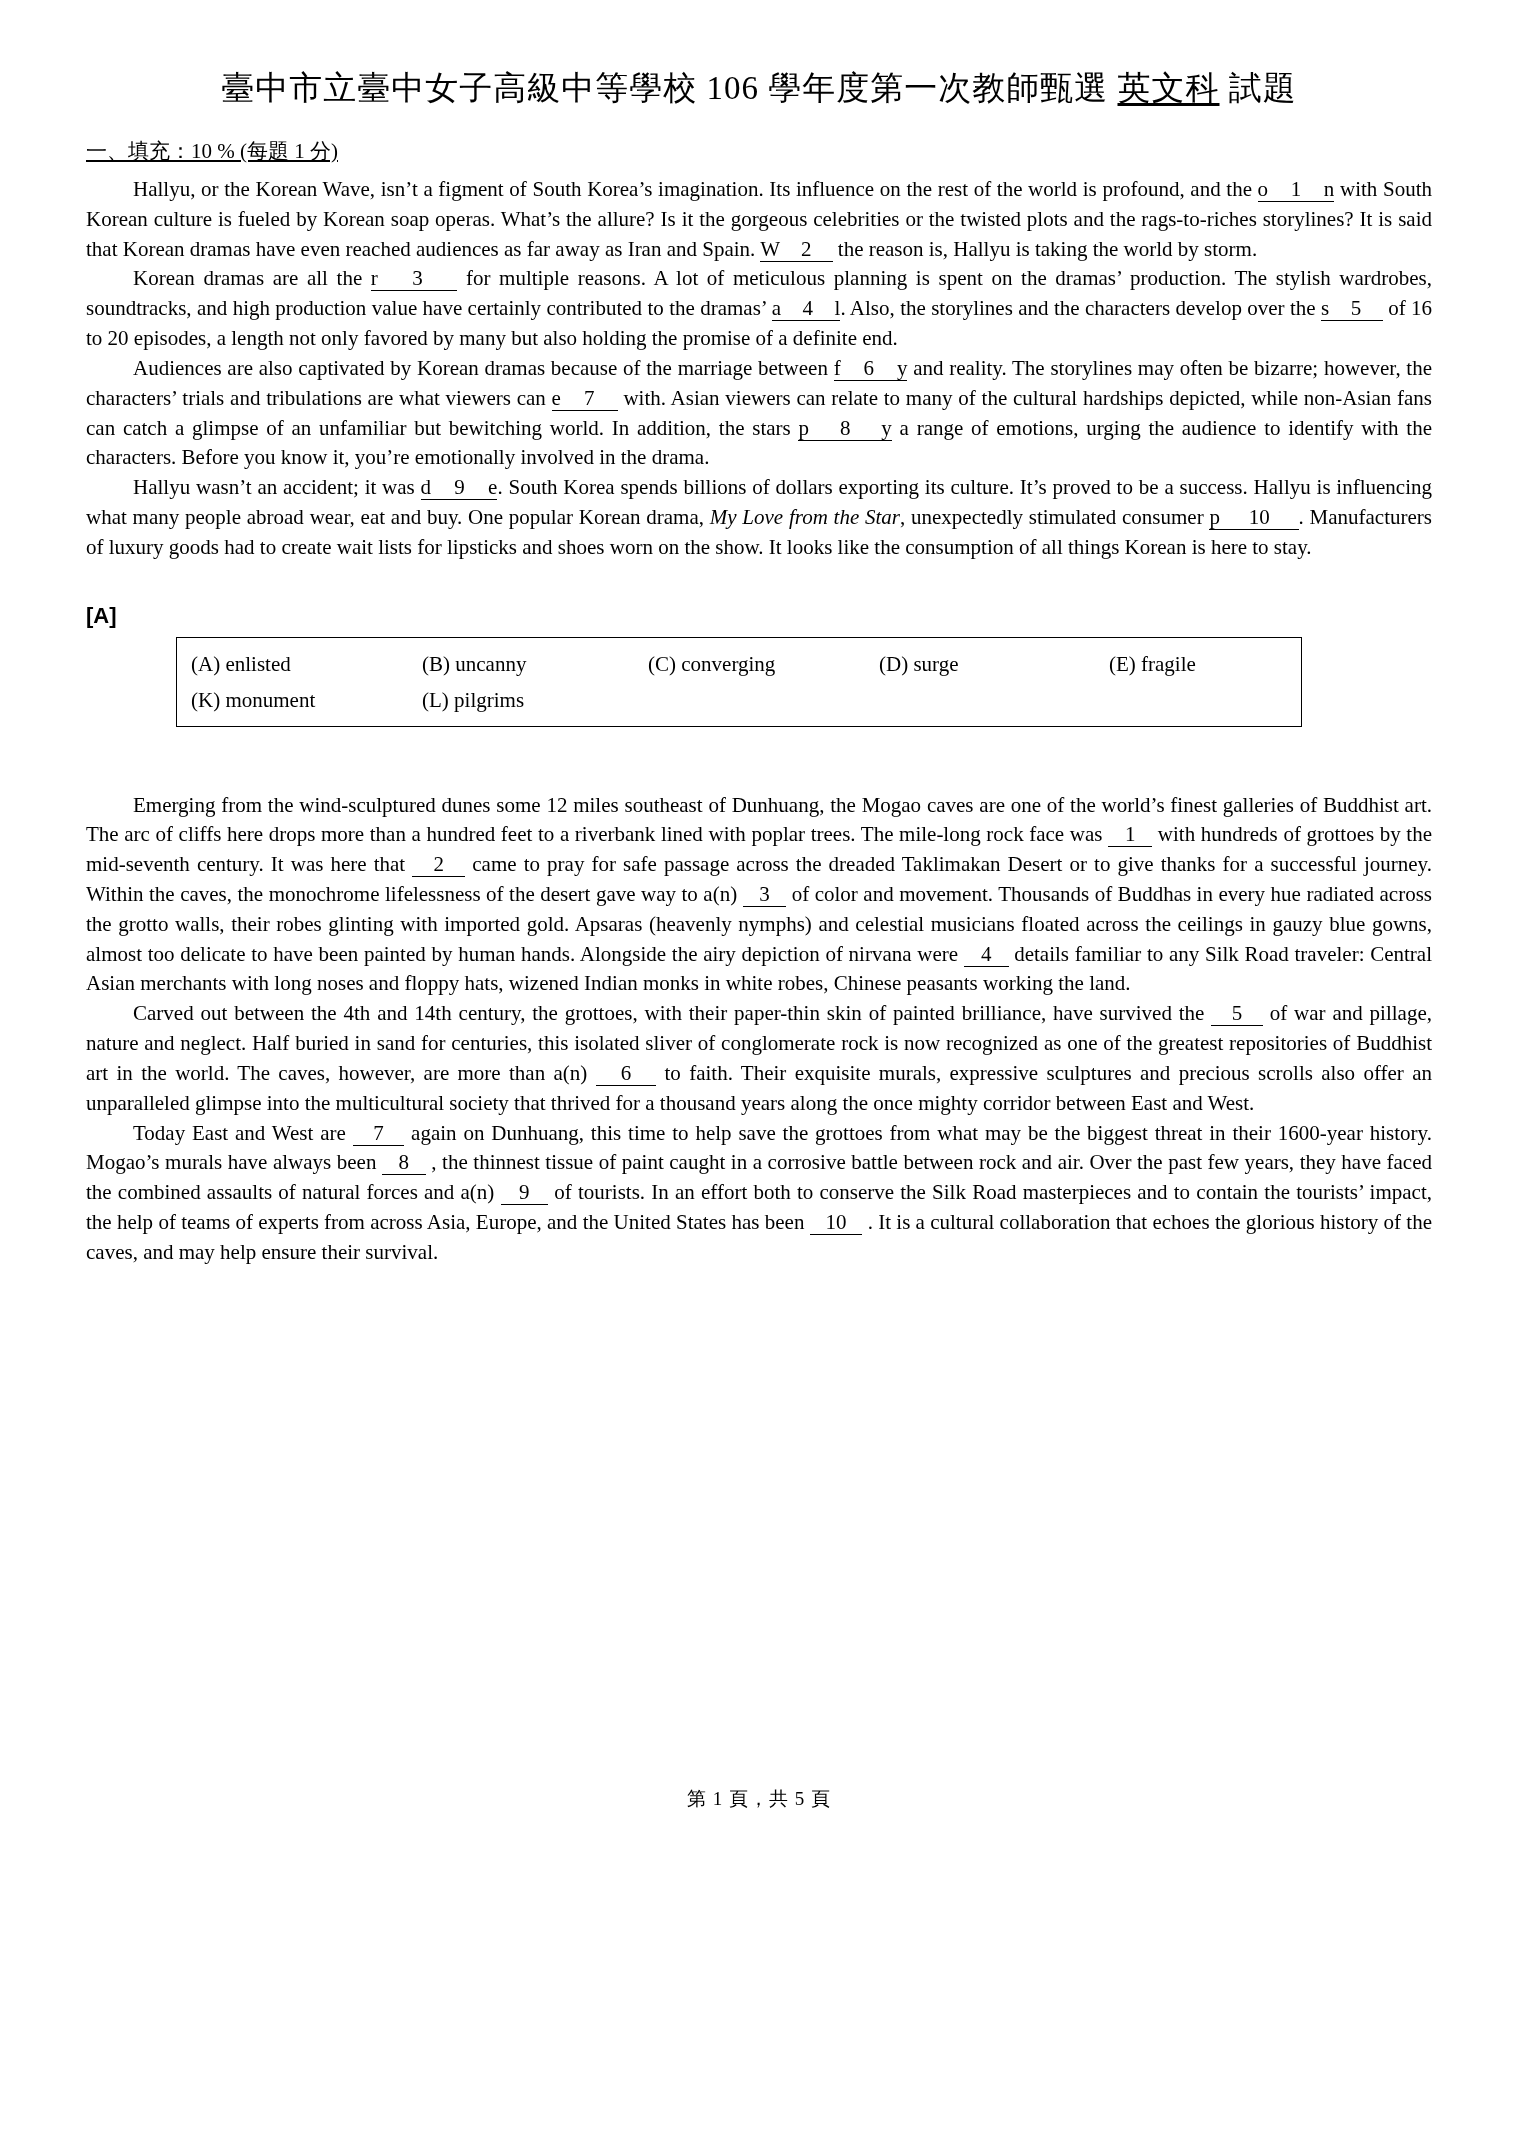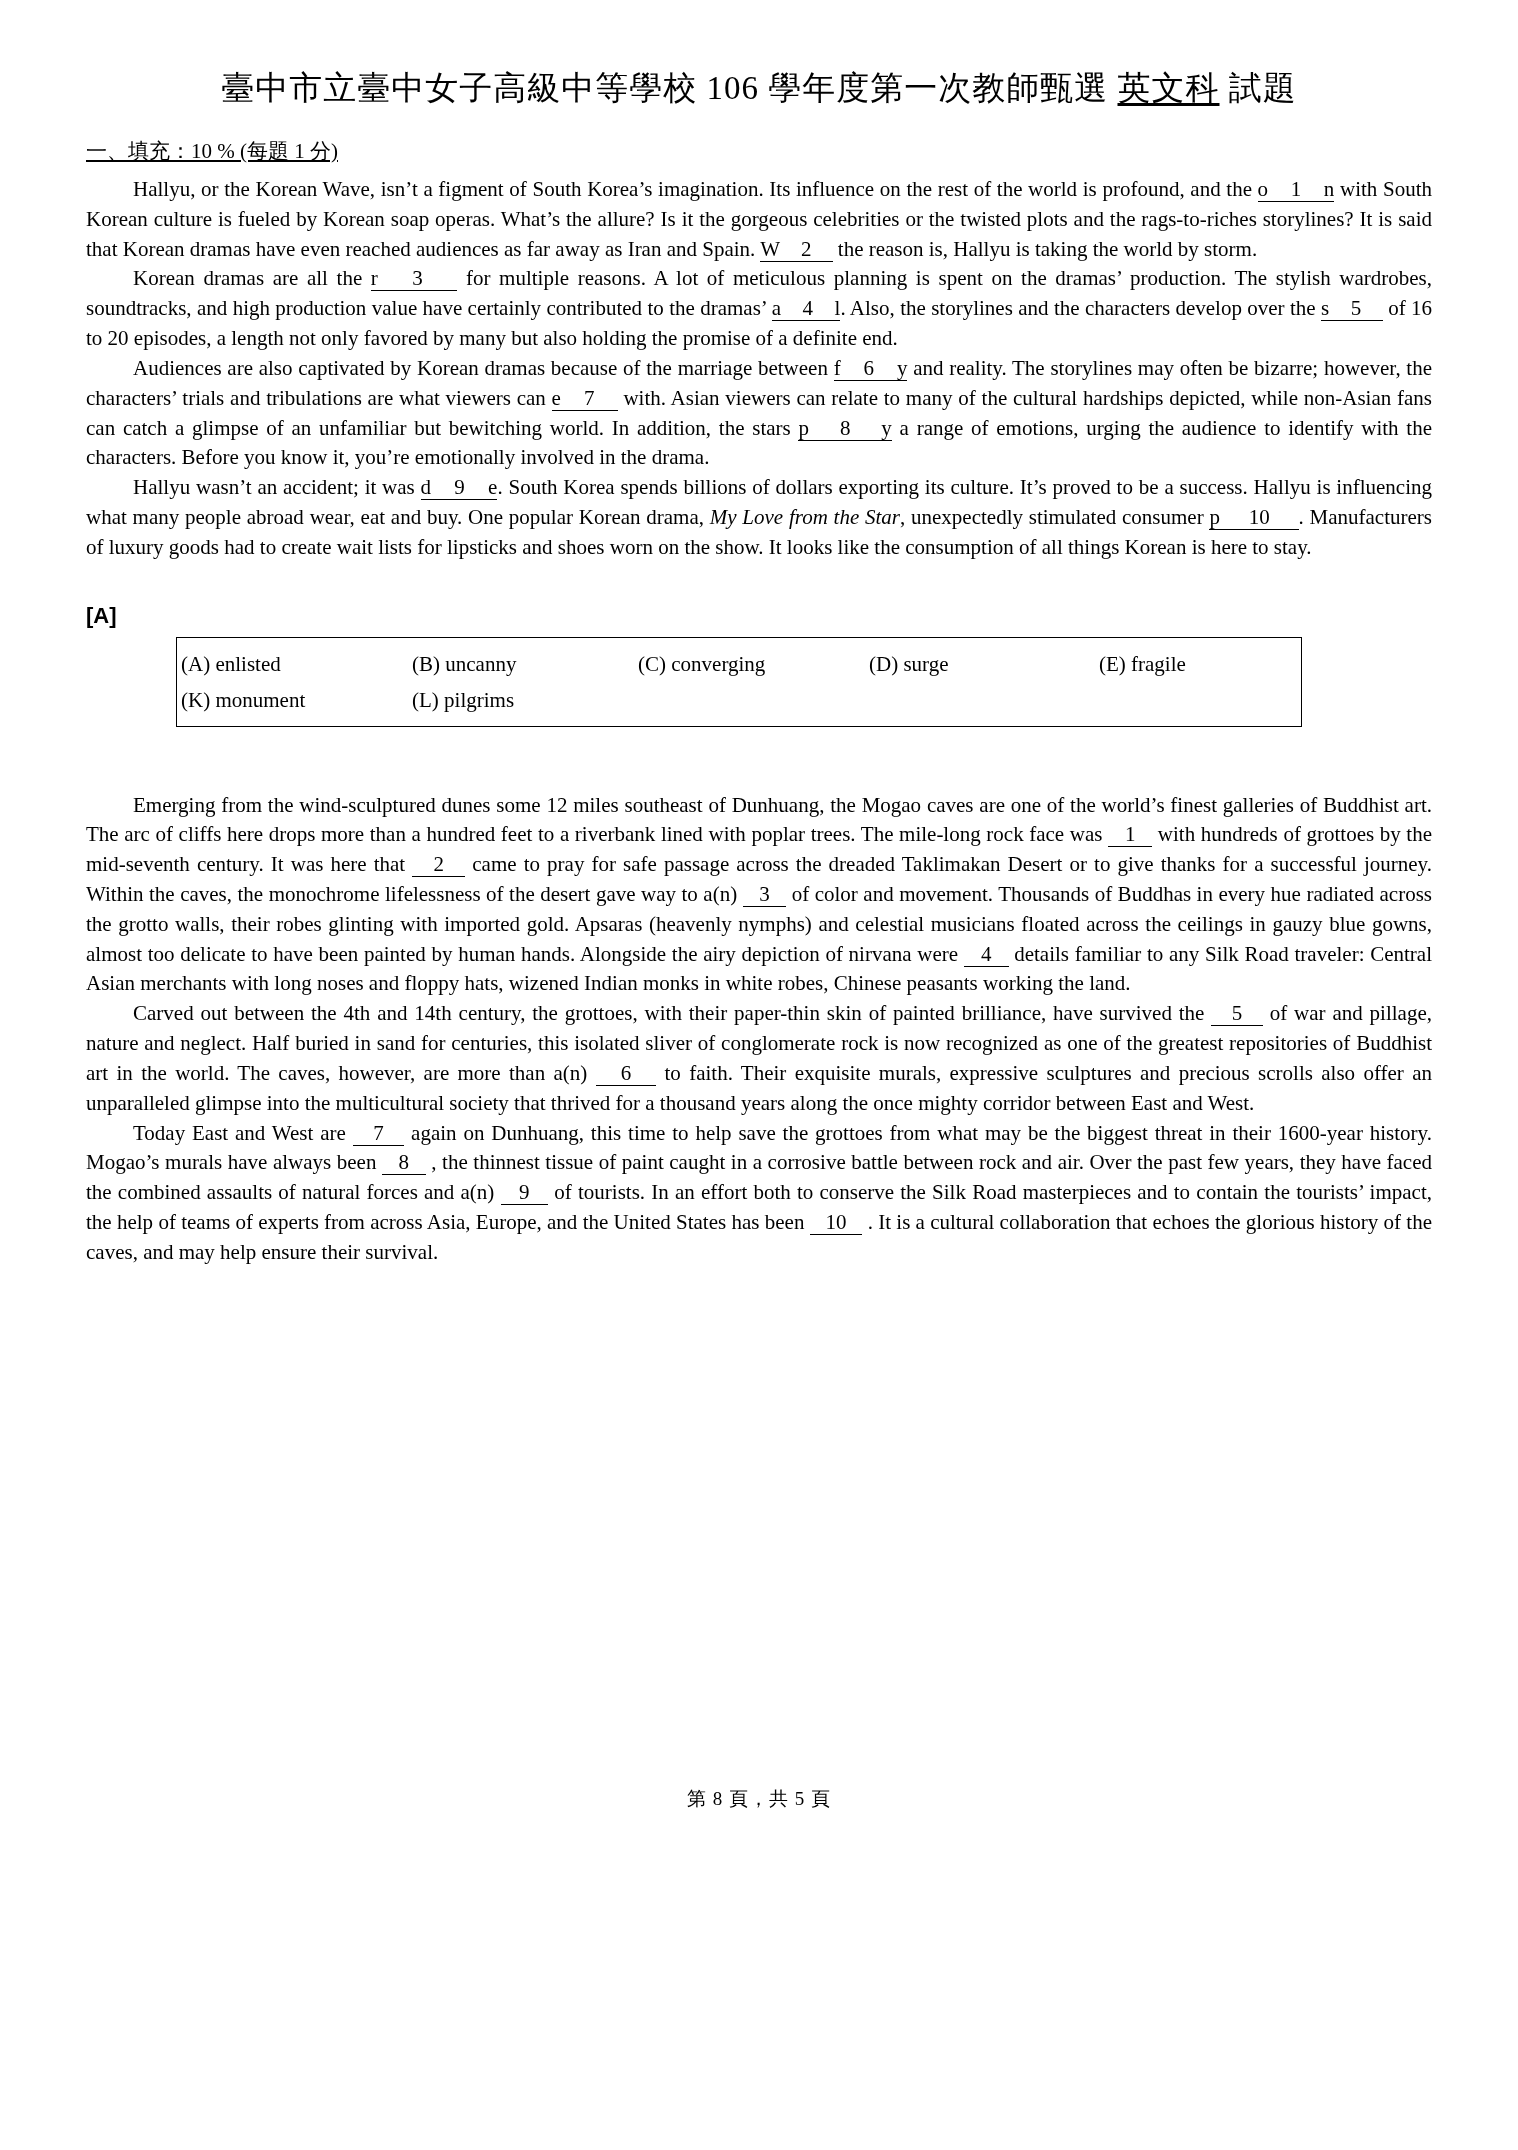--- a/index.html
+++ b/index.html
@@ -43,21 +43,21 @@
   .group-label {
     font-family:"Liberation Sans", sans-serif;
     font-weight:bold;
     font-size:22px;
     margin:18px 0 8px 0;
   }
   .options-box {
     border:1px solid #000;
     width:1126px;
     margin:2px 0 0 90px;
-    padding:8px 14px 8px 4px;
+    padding:8px 14px 8px 14px;
   }
   .opt-row {
     display:grid;
     grid-template-columns:231px 226px 231px 230px 1fr;
     line-height:36px;
     font-size:21px;
   }
   .opt-cell { white-space:nowrap; }
   .after-box { margin-top:64px; }
   .footer {
@@ -104,15 +104,15 @@
           <span class="opt-cell"></span>
         </div>
       </div>
     <div class="body-text after-box">
         <p class="para"><span>Emerging from the wind-sculptured dunes some 12 miles southeast of Dunhuang, the Mogao caves are one of the world’s finest galleries of Buddhist art. The arc of cliffs here drops more than a hundred feet to a riverbank lined with poplar trees. The mile-long rock face was </span><span class="blank">&nbsp;&nbsp;&nbsp;1&nbsp;&nbsp;&nbsp;</span><span>  with hundreds of grottoes by the mid-seventh century. It was here that </span><span class="blank">&nbsp;&nbsp;&nbsp;2&nbsp;&nbsp;&nbsp;</span><span>  came to pray for safe passage across the dreaded Taklimakan Desert or to give thanks for a successful journey. Within the caves, the monochrome lifelessness of the desert gave way to a(n) </span><span class="blank">&nbsp;&nbsp;&nbsp;3&nbsp;&nbsp;&nbsp;</span><span>  of color and movement. Thousands of Buddhas in every hue radiated across the grotto walls, their robes glinting with imported gold. Apsaras (heavenly nymphs) and celestial musicians floated across the ceilings in gauzy blue gowns, almost too delicate to have been painted by human hands. Alongside the airy depiction of nirvana were </span><span class="blank">&nbsp;&nbsp;&nbsp;4&nbsp;&nbsp;&nbsp;</span><span>  details familiar to any Silk Road traveler: Central Asian merchants with long noses and floppy hats, wizened Indian monks in white robes, Chinese peasants working the land.</span></p>
         <p class="para"><span>Carved out between the 4th and 14th century, the grottoes, with their paper-thin skin of painted brilliance, have survived the </span><span class="blank">&nbsp;&nbsp;&nbsp;5&nbsp;&nbsp;&nbsp;</span><span> of war and pillage, nature and neglect. Half buried in sand for centuries, this isolated sliver of conglomerate rock is now recognized as one of the greatest repositories of Buddhist art in the world. The caves, however, are more than a(n) </span><span class="blank">&nbsp;&nbsp;&nbsp;6&nbsp;&nbsp;&nbsp;</span><span>  to faith. Their exquisite murals, expressive sculptures and precious scrolls also offer an unparalleled glimpse into the multicultural society that thrived for a thousand years along the once mighty corridor between East and West.</span></p>
         <p class="para"><span>Today East and West are </span><span class="blank">&nbsp;&nbsp;&nbsp;7&nbsp;&nbsp;&nbsp;</span><span>  again on Dunhuang, this time to help save the grottoes from what may be the biggest threat in their 1600-year history. Mogao’s murals have always been </span><span class="blank">&nbsp;&nbsp;&nbsp;8&nbsp;&nbsp;&nbsp;</span><span> , the thinnest tissue of paint caught in a corrosive battle between rock and air. Over the past few years, they have faced the combined assaults of natural forces and a(n) </span><span class="blank">&nbsp;&nbsp;&nbsp;9&nbsp;&nbsp;&nbsp;</span><span>  of tourists. In an effort both to conserve the Silk Road masterpieces and to contain the tourists’ impact, the help of teams of experts from across Asia, Europe, and the United States has been </span><span class="blank">&nbsp;&nbsp;&nbsp;10&nbsp;&nbsp;&nbsp;</span><span> . It is a cultural collaboration that echoes the glorious history of the caves, and may help ensure their survival.</span></p>
       </div>
   </section>
 
-  <div class="footer">第 8 頁，共 5 頁</div>
+  <div class="footer">第 1 頁，共 5 頁</div>
 
 </div>
 
 </body></html>

